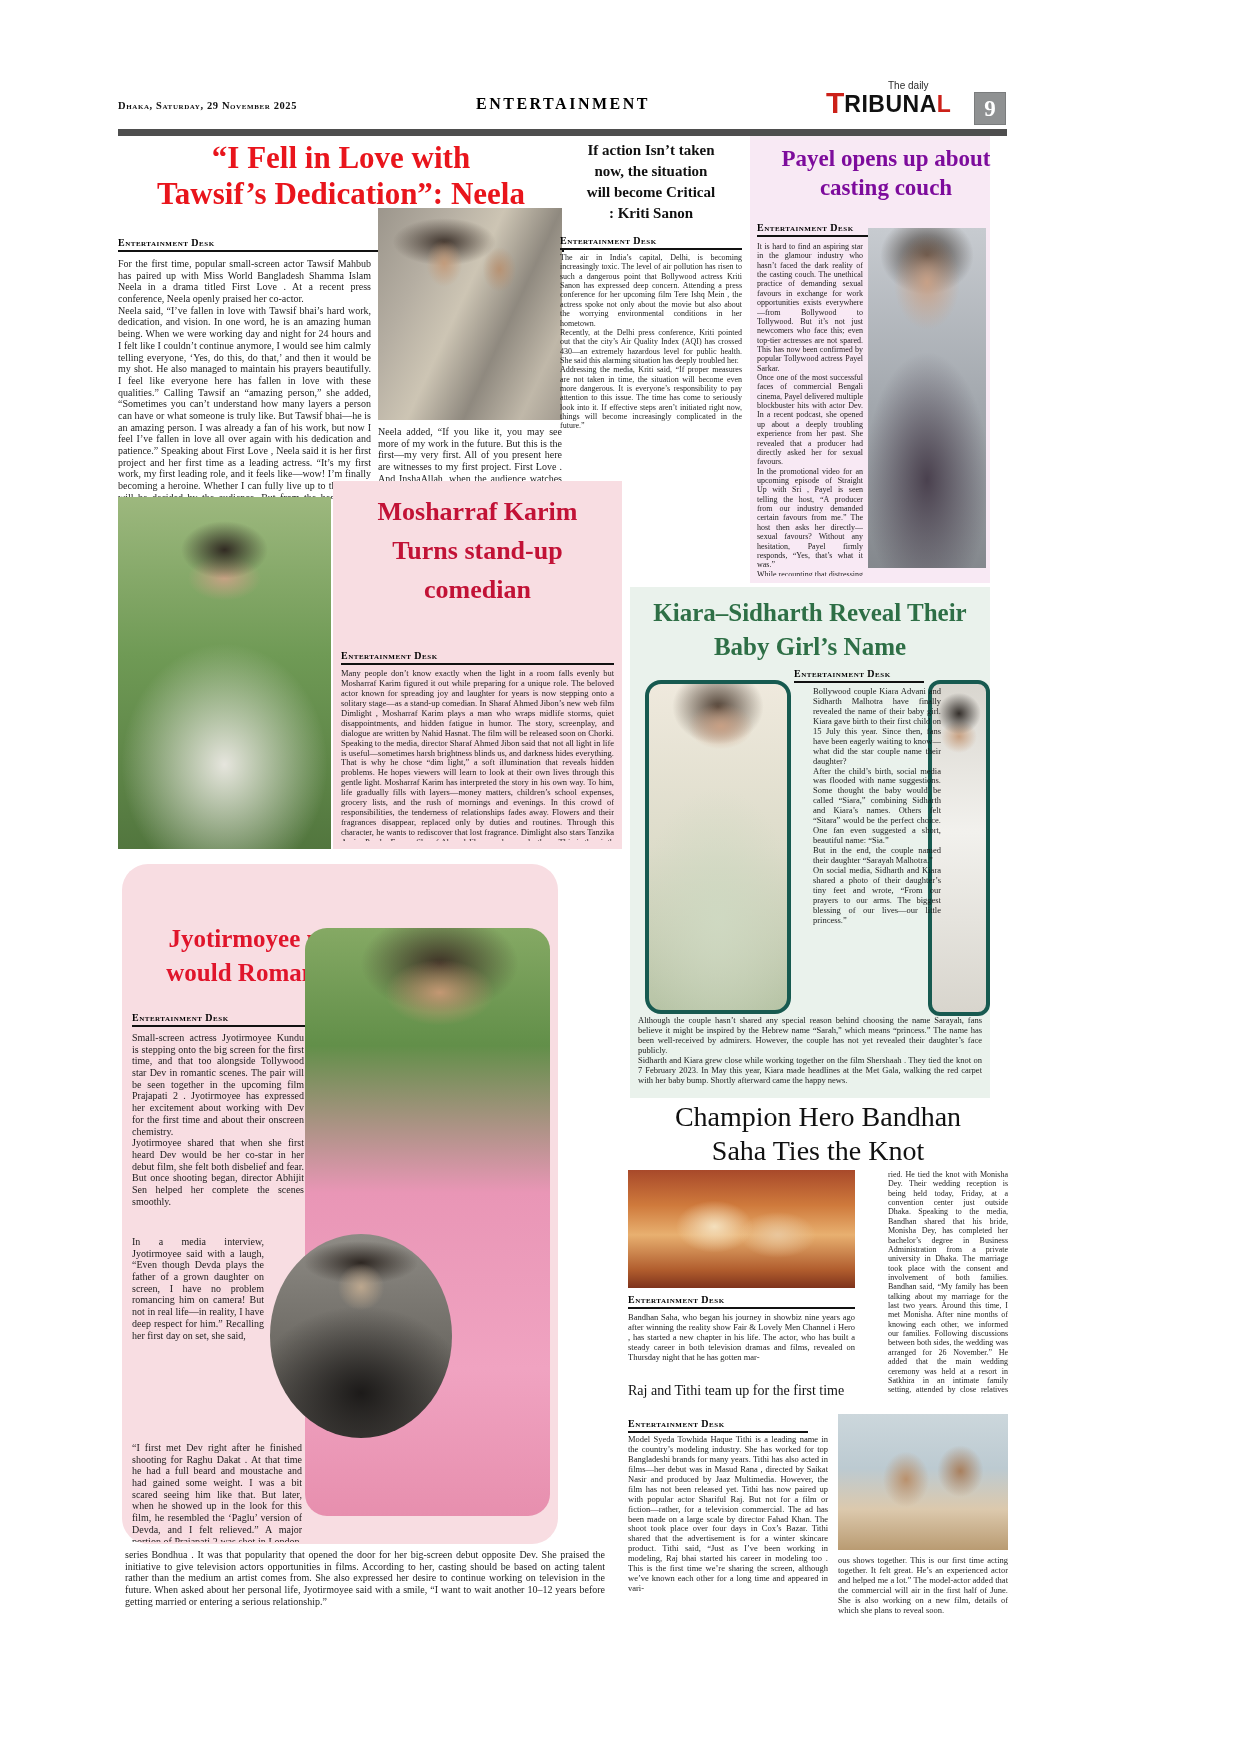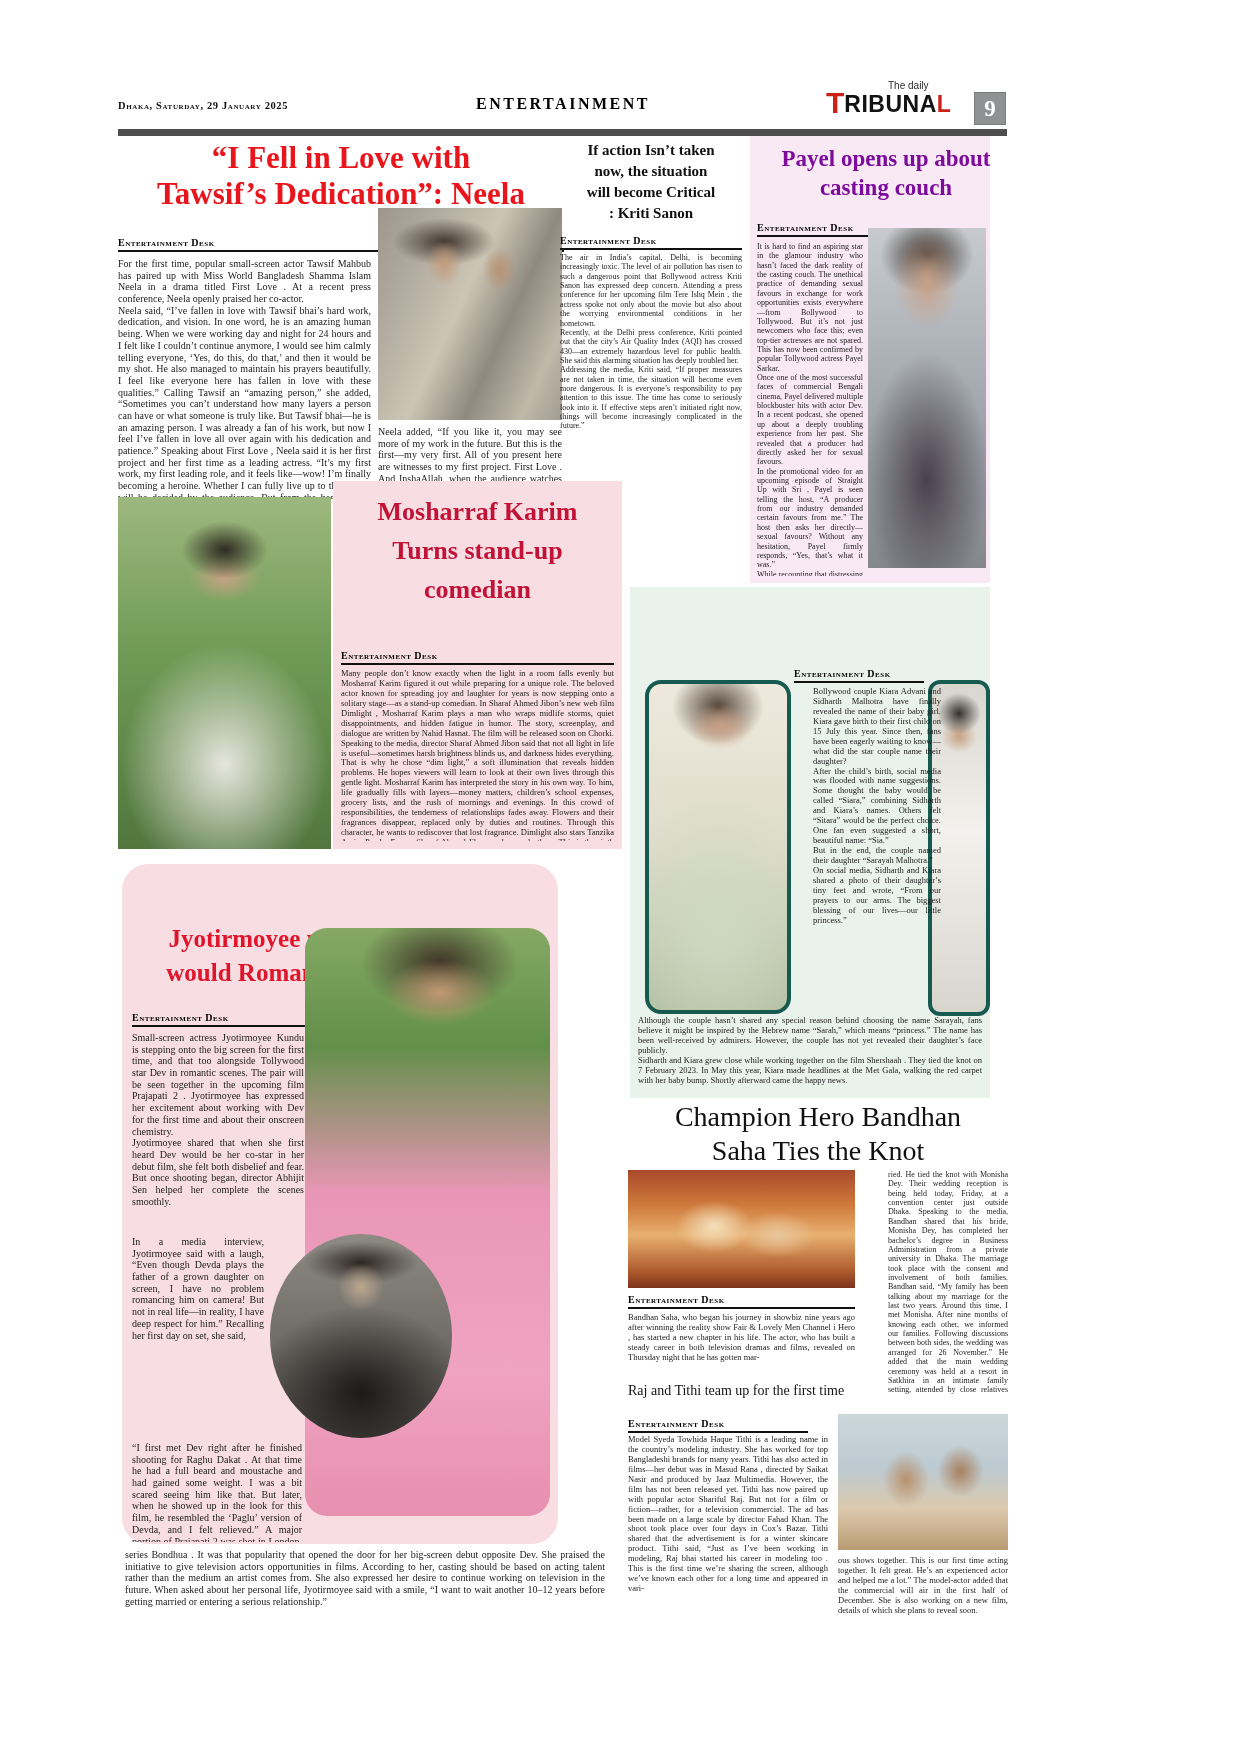--- a/index.html
+++ b/index.html
@@ -77,21 +77,21 @@
       radial-gradient(ellipse 20% 28% at 72% 42%, rgba(168,124,88,.95) 0%, rgba(168,124,88,0) 68%),
       linear-gradient(180deg,#ccd7dc 0%,#bccad1 40%,#dcc9ad 70%,#b99b72 100%);}
   .rounded16{border-radius:16px;}
   .greenborder{border:4px solid #175a50;}
 </style>
 </head>
 <body>
 
 <div class="page">
 
-  <div class="abs dateline" style="left:118px;top:100px;">Dhaka, Saturday, 29 January 2025</div>
+  <div class="abs dateline" style="left:118px;top:100px;">Dhaka, Saturday, 29 November 2025</div>
   <div class="abs section-title" style="left:118px;top:95px;width:890px;">ENTERTAINMENT</div>
 
   <div class="abs masthead" style="left:826px;top:90px;width:146px;">
     <span class="brand-tagline">The daily</span>
     <span class="brand-letter-red">T</span>
     <span class="brand-mid">RIBUNA</span>
     <span class="brand-letter-red2">L</span>
   </div>
   <div class="abs page-number-box" style="left:974px;top:92px;width:32px;height:33px;">9</div>
 
@@ -127,20 +127,22 @@
 
   <div class="abs photo ph-mosh" style="left:118px;top:497px;width:213px;height:352px;"></div>
   <div class="abs pinkbox" style="left:333px;top:481px;width:289px;height:368px;"></div>
   <div class="abs headline hl-mosh" style="left:333px;top:492px;width:289px;">Mosharraf Karim
 Turns stand-up
 comedian</div>
   <div class="abs desk" style="left:341px;top:650px;width:273px;">Entertainment Desk</div>
   <div class="abs body-text fs85" style="left:341px;top:669px;width:273px;height:172px;">Many people don’t know exactly when the light in a room falls evenly but Mosharraf Karim figured it out while preparing for a unique role. The beloved actor known for spreading joy and laughter for years is now stepping onto a solitary stage—as a stand-up comedian. In Sharaf Ahmed Jibon’s new web film Dimlight , Mosharraf Karim plays a man who wraps midlife storms, quiet disappointments, and hidden fatigue in humor. The story, screenplay, and dialogue are written by Nahid Hasnat. The film will be released soon on Chorki. Speaking to the media, director Sharaf Ahmed Jibon said that not all light in life is useful—sometimes harsh brightness blinds us, and darkness hides everything. That is why he chose “dim light,” a soft illumination that reveals hidden problems. He hopes viewers will learn to look at their own lives through this gentle light. Mosharraf Karim has interpreted the story in his own way. To him, life gradually fills with layers—money matters, children’s school expenses, grocery lists, and the rush of mornings and evenings. In this crowd of responsibilities, the tenderness of relationships fades away. Flowers and their fragrances disappear, replaced only by duties and routines. Through this character, he wants to rediscover that lost fragrance. Dimlight also stars Tanzika Amin, Parsha Evana, Sharaf Ahmed Jibon, and several others. This is the sixth film under the Ministry of Love project, which previously released Something Like an Autobiography , Last Defenders of Monogamy , Kacher Manush Dure Thuiya , Forget Me Not , and 36-24-36 .</div>
 
   <div class="abs greenbox" style="left:630px;top:587px;width:360px;height:511px;"></div>
+  <div class="abs headline hl-kiara" style="left:630px;top:596px;width:360px;">Kiara–Sidharth Reveal Their
+Baby Girl’s Name</div>
   <div class="abs desk" style="left:794px;top:668px;width:130px;">Entertainment Desk</div>
   <div class="abs photo ph-kiara greenborder rounded16" style="left:645px;top:680px;width:138px;height:326px;"></div>
   <div class="abs photo ph-sid greenborder" style="left:928px;top:680px;width:54px;height:328px;border-radius:12px;"></div>
   <div class="abs body-text fs85" style="left:793px;top:687px;width:128px;height:322px;margin-left:20px;">Bollywood couple Kiara Advani and Sidharth Malhotra have finally revealed the name of their baby girl. Kiara gave birth to their first child on 15 July this year. Since then, fans have been eagerly waiting to know—what did the star couple name their daughter?
 After the child’s birth, social media was flooded with name suggestions. Some thought the baby would be called “Siara,” combining Sidharth and Kiara’s names. Others felt “Sitara” would be the perfect choice. One fan even suggested a short, beautiful name: “Sia.”
 But in the end, the couple named their daughter “Sarayah Malhotra.”
 On social media, Sidharth and Kiara shared a photo of their daughter’s tiny feet and wrote, “From our prayers to our arms. The biggest blessing of our lives—our little princess.”</div>
   <div class="abs body-text fs85" style="left:638px;top:1016px;width:344px;height:76px;">Although the couple hasn’t shared any special reason behind choosing the name Sarayah, fans believe it might be inspired by the Hebrew name “Sarah,” which means “princess.” The name has been well-received by admirers. However, the couple has not yet revealed their daughter’s face publicly.
 Sidharth and Kiara grew close while working together on the film Shershaah . They tied the knot on 7 February 2023. In May this year, Kiara made headlines at the Met Gala, walking the red carpet with her baby bump. Shortly afterward came the happy news.</div>
 
@@ -160,15 +162,15 @@
 Saha Ties the Knot</div>
   <div class="abs photo ph-wedding" style="left:628px;top:1170px;width:227px;height:118px;"></div>
   <div class="abs desk" style="left:628px;top:1294px;width:227px;">Entertainment Desk</div>
   <div class="abs body-text fs85" style="left:628px;top:1313px;width:227px;height:66px;">Bandhan Saha, who began his journey in showbiz nine years ago after winning the reality show Fair &amp; Lovely Men Channel i Hero , has started a new chapter in his life. The actor, who has built a steady career in both television dramas and films, revealed on Thursday night that he has gotten mar-</div>
   <div class="abs body-text fs8" style="left:888px;top:1170px;width:120px;height:226px;">ried. He tied the knot with Monisha Dey. Their wedding reception is being held today, Friday, at a convention center just outside Dhaka. Speaking to the media, Bandhan shared that his bride, Monisha Dey, has completed her bachelor’s degree in Business Administration from a private university in Dhaka. The marriage took place with the consent and involvement of both families. Bandhan said, “My family has been talking about my marriage for the last two years. Around this time, I met Monisha. After nine months of knowing each other, we informed our families. Following discussions between both sides, the wedding was arranged for 26 November.” He added that the main wedding ceremony was held at a resort in Satkhira in an intimate family setting, attended by close relatives and friends. Meanwhile, Bandhan has two films awaiting release. Thikana Bangladesh , directed by Anam Biswas, and Dafon , directed by Kaushik Shankar Das, are expected to hit theaters next year. Alongside films, the actor continues to work regularly in dramas and commercials.</div>
 
   <div class="abs headline hl-raj" style="left:628px;top:1383px;width:380px;">Raj and Tithi team up for the first time</div>
   <div class="abs desk" style="left:628px;top:1418px;width:180px;">Entertainment Desk</div>
   <div class="abs body-text fs85" style="left:628px;top:1435px;width:200px;height:218px;">Model Syeda Towhida Haque Tithi is a leading name in the country’s modeling industry. She has worked for top Bangladeshi brands for many years. Tithi has also acted in films—her debut was in Masud Rana , directed by Saikat Nasir and produced by Jaaz Multimedia. However, the film has not been released yet. Tithi has now paired up with popular actor Shariful Raj. But not for a film or fiction—rather, for a television commercial. The ad has been made on a large scale by director Fahad Khan. The shoot took place over four days in Cox’s Bazar. Tithi shared that the advertisement is for a winter skincare product. Tithi said, “Just as I’ve been working in modeling, Raj bhai started his career in modeling too . This is the first time we’re sharing the screen, although we’ve known each other for a long time and appeared in vari-</div>
   <div class="abs photo ph-rajtithi" style="left:838px;top:1414px;width:170px;height:136px;"></div>
-  <div class="abs body-text fs85" style="left:838px;top:1556px;width:170px;height:90px;">ous shows together. This is our first time acting together. It felt great. He’s an experienced actor and helped me a lot.” The model-actor added that the commercial will air in the first half of December. She is also working on a new film, details of which she plans to reveal soon.</div>
+  <div class="abs body-text fs85" style="left:838px;top:1556px;width:170px;height:90px;">ous shows together. This is our first time acting together. It felt great. He’s an experienced actor and helped me a lot.” The model-actor added that the commercial will air in the first half of June. She is also working on a new film, details of which she plans to reveal soon.</div>
 
 </div>
 
 </body></html>

